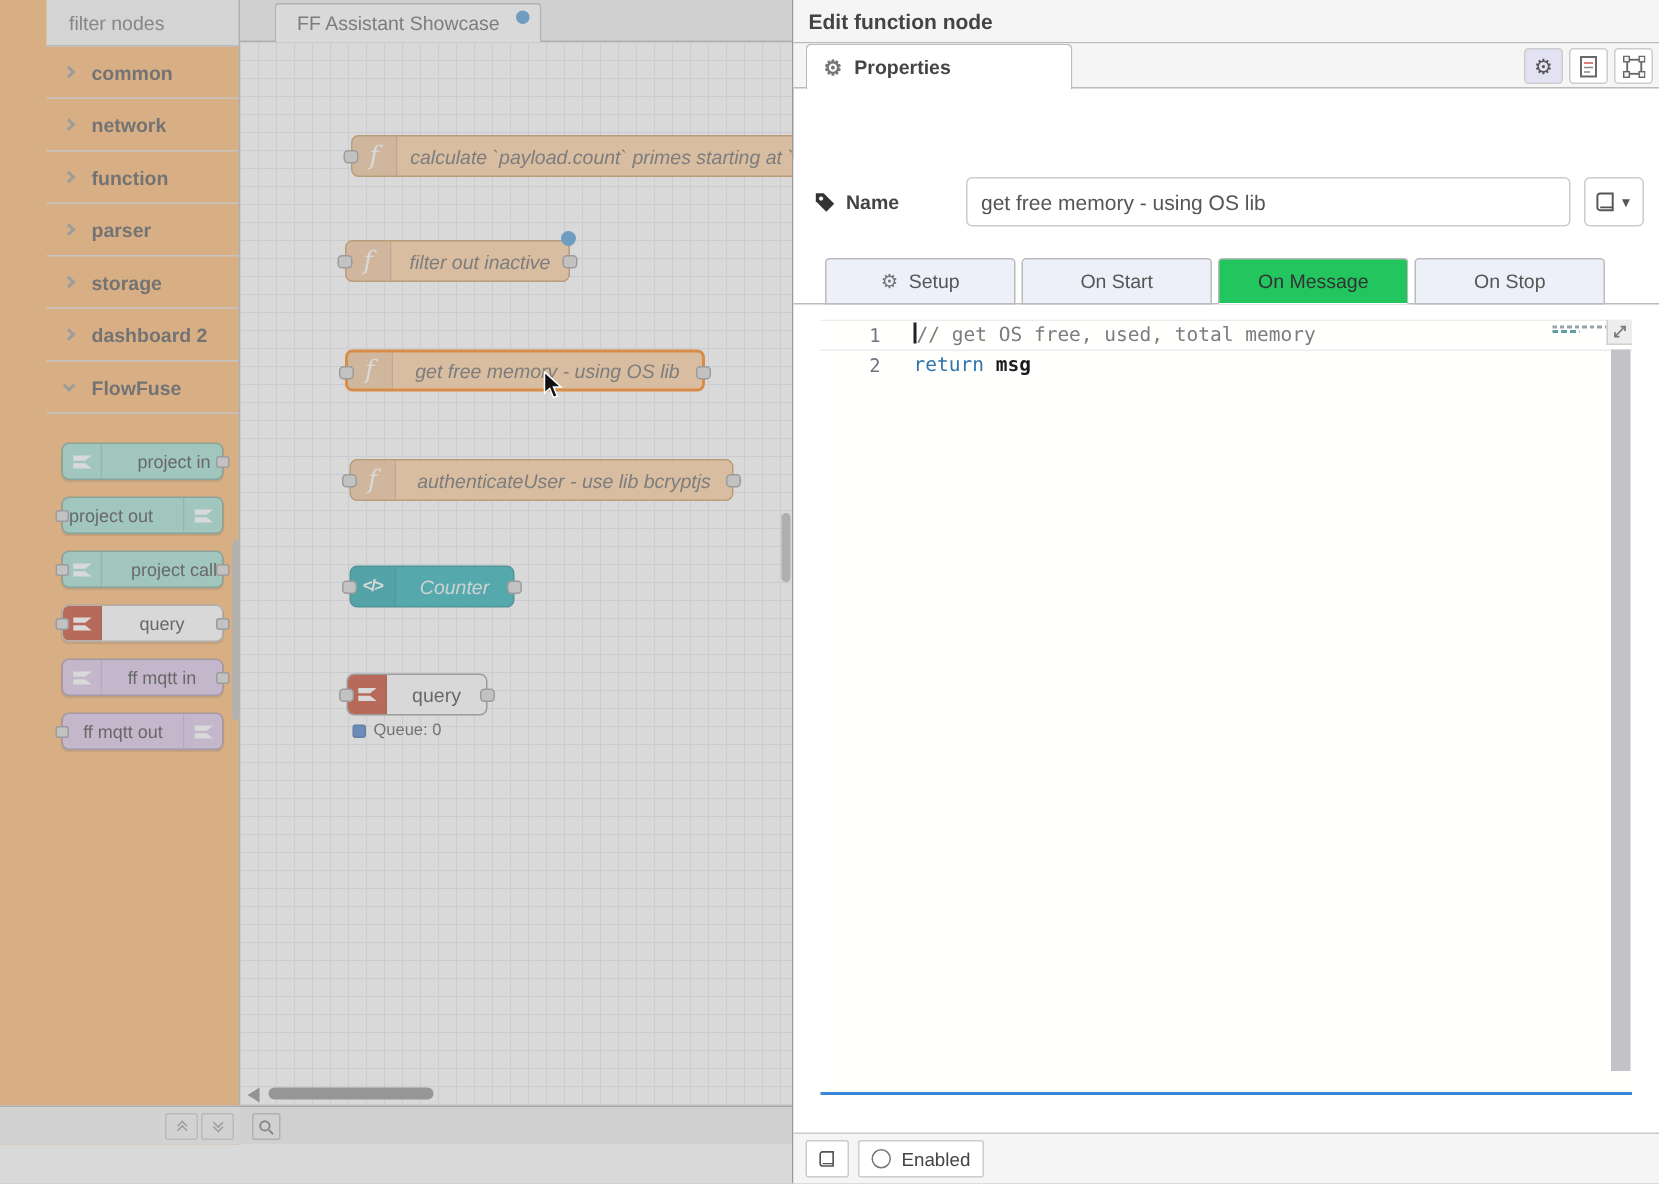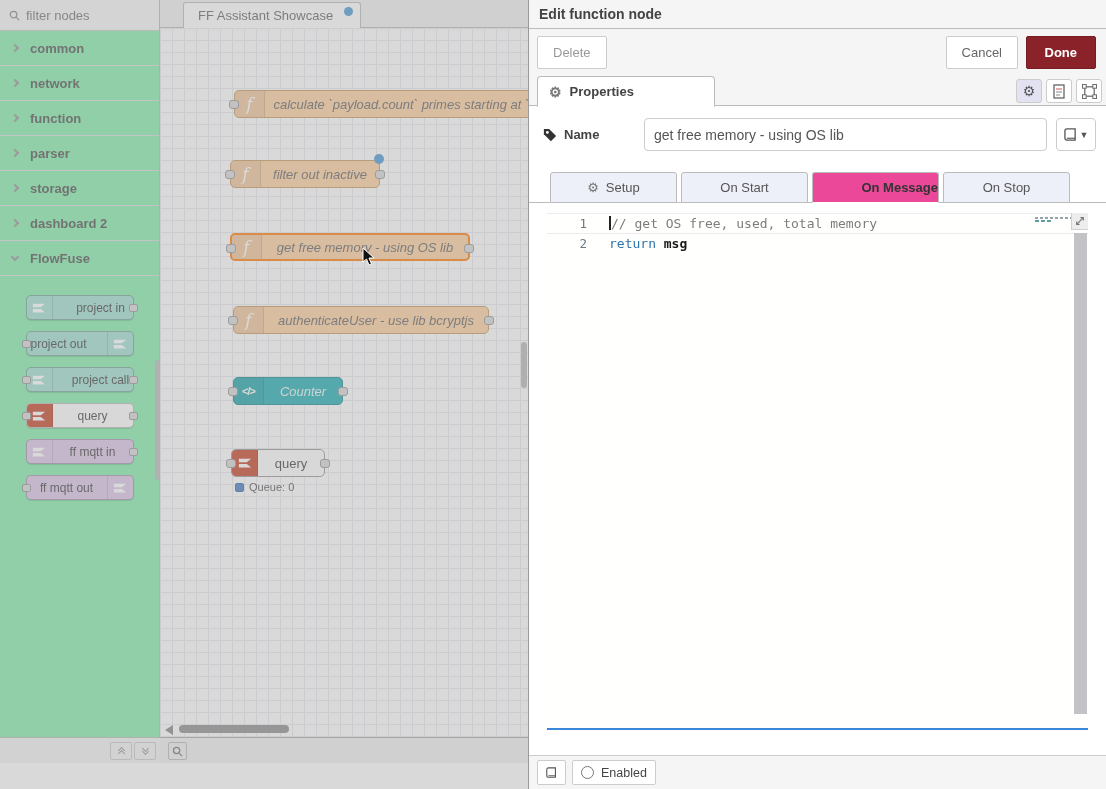--- a/index.html
+++ b/index.html
@@ -1,20 +1,20 @@
 <!DOCTYPE html>
 <html><head>
 <meta charset="utf-8">
 <style>
   * { margin:0; padding:0; box-sizing:border-box; }
   body { background:#888; font-family:"Liberation Sans", sans-serif; }
   .app { position:relative; width:1106px; height:789px; background:#fff; overflow:hidden; font-family:"Liberation Sans", sans-serif; }
 
   
-  .palette { position:absolute; left:0; top:0; width:160px; height:763px; background:#86efac; border-right:1px solid #bbb; }
+  .palette { position:absolute; left:0; top:0; width:160px; height:763px; background:#fdba74; border-right:1px solid #bbb;padding-left:31px; }
   .palette-search { height:31px; background:#f7f7f7; border-bottom:1px solid #ccc; display:flex; align-items:center; gap:6px; padding:0 9px; }
   .palette-search input { border:none; outline:none; background:transparent; font-size:13px; color:#999; width:110px; font-family:"Liberation Sans",sans-serif; }
   .cat { height:35px; border-bottom:1px solid #ddd; display:flex; align-items:center; gap:12px; padding:0 12px; font-size:13px; font-weight:bold; color:#555; cursor:pointer; }
   .chv { width:6px; height:6px; border-right:2px solid #999; border-bottom:2px solid #999; transform:rotate(-45deg); flex:0 0 auto; }
   .chv.down { transform:rotate(45deg); margin-top:-3px; }
   .pnodes { position:relative; padding-top:19px; }
   .pnode { position:relative; width:108px; height:25px; margin:0 auto 11px; border-radius:5px; border:1px solid rgba(0,0,0,0.25); display:flex; align-items:center; font-size:12px; color:#444; box-shadow:0 1px 1px rgba(0,0,0,0.15); }
   .pnode .pico { width:26px; align-self:stretch; display:flex; align-items:center; justify-content:center; }
   .pnode.icon-left .pico { border-right:1px solid rgba(0,0,0,0.12); border-radius:4px 0 0 4px; }
   .pnode.icon-right .pico { order:2; border-left:1px solid rgba(0,0,0,0.12); border-radius:0 4px 4px 0; }
@@ -81,21 +81,21 @@
   .tb { position:absolute; top:3px; width:26px; height:24px; border:1px solid #ccc; border-radius:3px; background:#fff; display:flex; align-items:center; justify-content:center; cursor:pointer; }
   .tb.active { background:#e2e2f2; }
   .tray-body { position:absolute; left:0; top:106px; right:0; bottom:34px; background:#fff; }
   .name-row { display:flex; align-items:center; gap:9px; padding:12px 10px 12px 14px; }
   .name-label { display:flex; align-items:center; gap:7px; width:92px; font-size:13px; font-weight:bold; color:#444; }
   .name-row input { flex:1; height:33px; border:1px solid #ccc; border-radius:4px; padding:0 9px; font-size:14px; color:#555; font-family:"Liberation Sans",sans-serif; }
   .lib-btn { width:40px; height:33px; border:1px solid #ccc; border-radius:4px; background:#fff; display:flex; align-items:center; justify-content:center; gap:3px; cursor:pointer; color:#555; }
   .caret { font-size:9px; color:#555; }
   .functabs { display:flex; padding-left:21px; margin-top:9px; border-bottom:1px solid #bbb; height:31px; }
   .ftab { width:127px; height:31px; margin-right:4px; margin-bottom:-1px; background:#eef0f9; border:1px solid #bbb; border-radius:3px 3px 0 0; display:flex; align-items:center; justify-content:center; gap:7px; font-size:13px; color:#555; cursor:pointer; }
-  .ftab.active { background:#ec4899; border-bottom-color:#fff; font-weight:bold; color:#333; z-index:2;justify-content:flex-end; }
+  .ftab.active { background:#22c55e; border-bottom-color:#fff; font-weight:normal; color:#333; z-index:2; }
   .editor { position:relative; margin:10px 18px 0; height:517px; background:#fffffe; border-bottom:2px solid #3a86d9; font-family:"DejaVu Sans Mono", monospace; font-size:13px; overflow:hidden; }
   .eline { display:flex; height:19px; line-height:19px; align-items:center; }
   .eline.current { border-top:1px solid #ececec; border-bottom:1px solid #ececec; height:21px; }
   .lnum { width:40px; text-align:right; color:#6e7681; font-size:12.5px; flex:0 0 auto; }
   .ecode { margin-left:22px; white-space:pre; }
   .caret-bar { display:inline-block; width:2px; height:14px; background:#222; vertical-align:-2px; }
   .tok-comment { color:#7d7d7d; }
   .tok-kw { color:#2e74ad; }
   .tok-var { color:#1a1a1a; font-weight:bold; }
   .minimap { position:absolute; right:17px; top:3px; width:36px; }
@@ -315,25 +315,20 @@
 
   <div class="shade"></div>
 
   <svg class="cursor" width="14" height="20" viewBox="0 0 14 20">
     <polygon points="1,1 1,15 4.5,12 7,18 9.5,17 7,11 12,11" fill="#111" stroke="#fff" stroke-width="1"></polygon>
   </svg>
 
   <div class="tray">
     <div class="tray-header">Edit function node</div>
 
-    <div class="tray-toolbar">
-      <button class="btn btn-delete">Delete</button>
-      <button class="btn btn-cancel">Cancel</button>
-      <button class="btn btn-done">Done</button>
-    </div>
 
     <div class="tray-tabrow">
       <div class="proptab">
         <span class="gear">⚙</span>
         <span>Properties</span>
       </div>
       <div class="tb active" style="right:64px;">
         <span class="gear" style="color:#555;">⚙</span>
       </div>
       <div class="tb" style="right:34px;">

